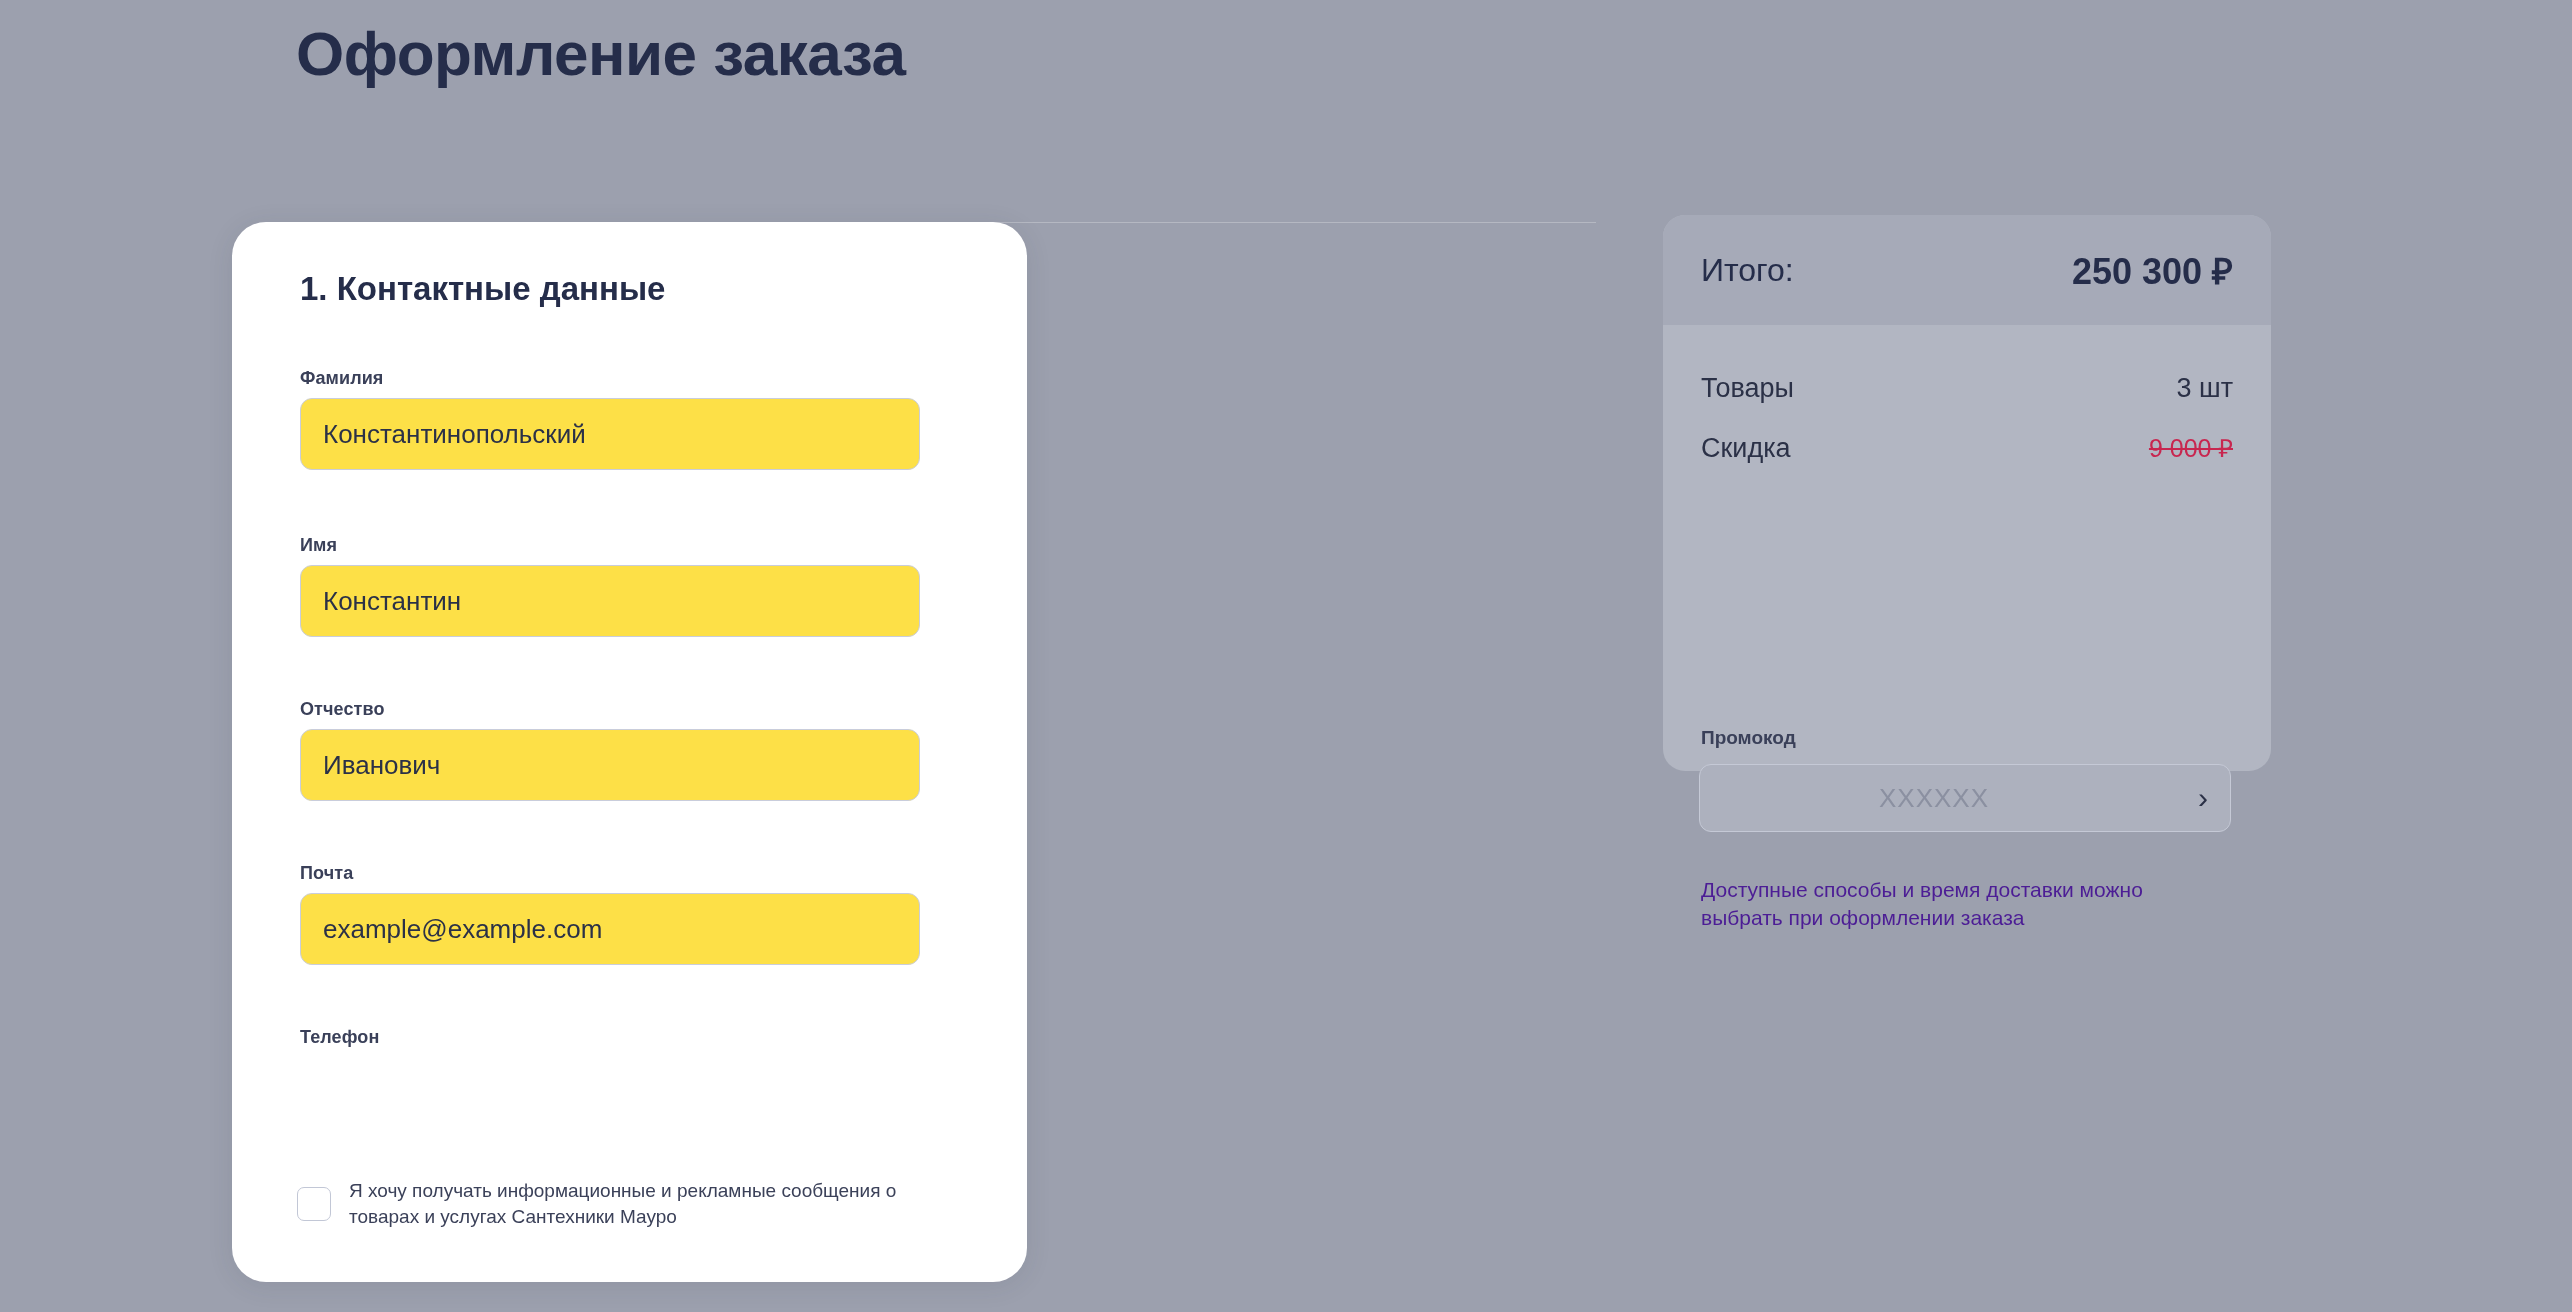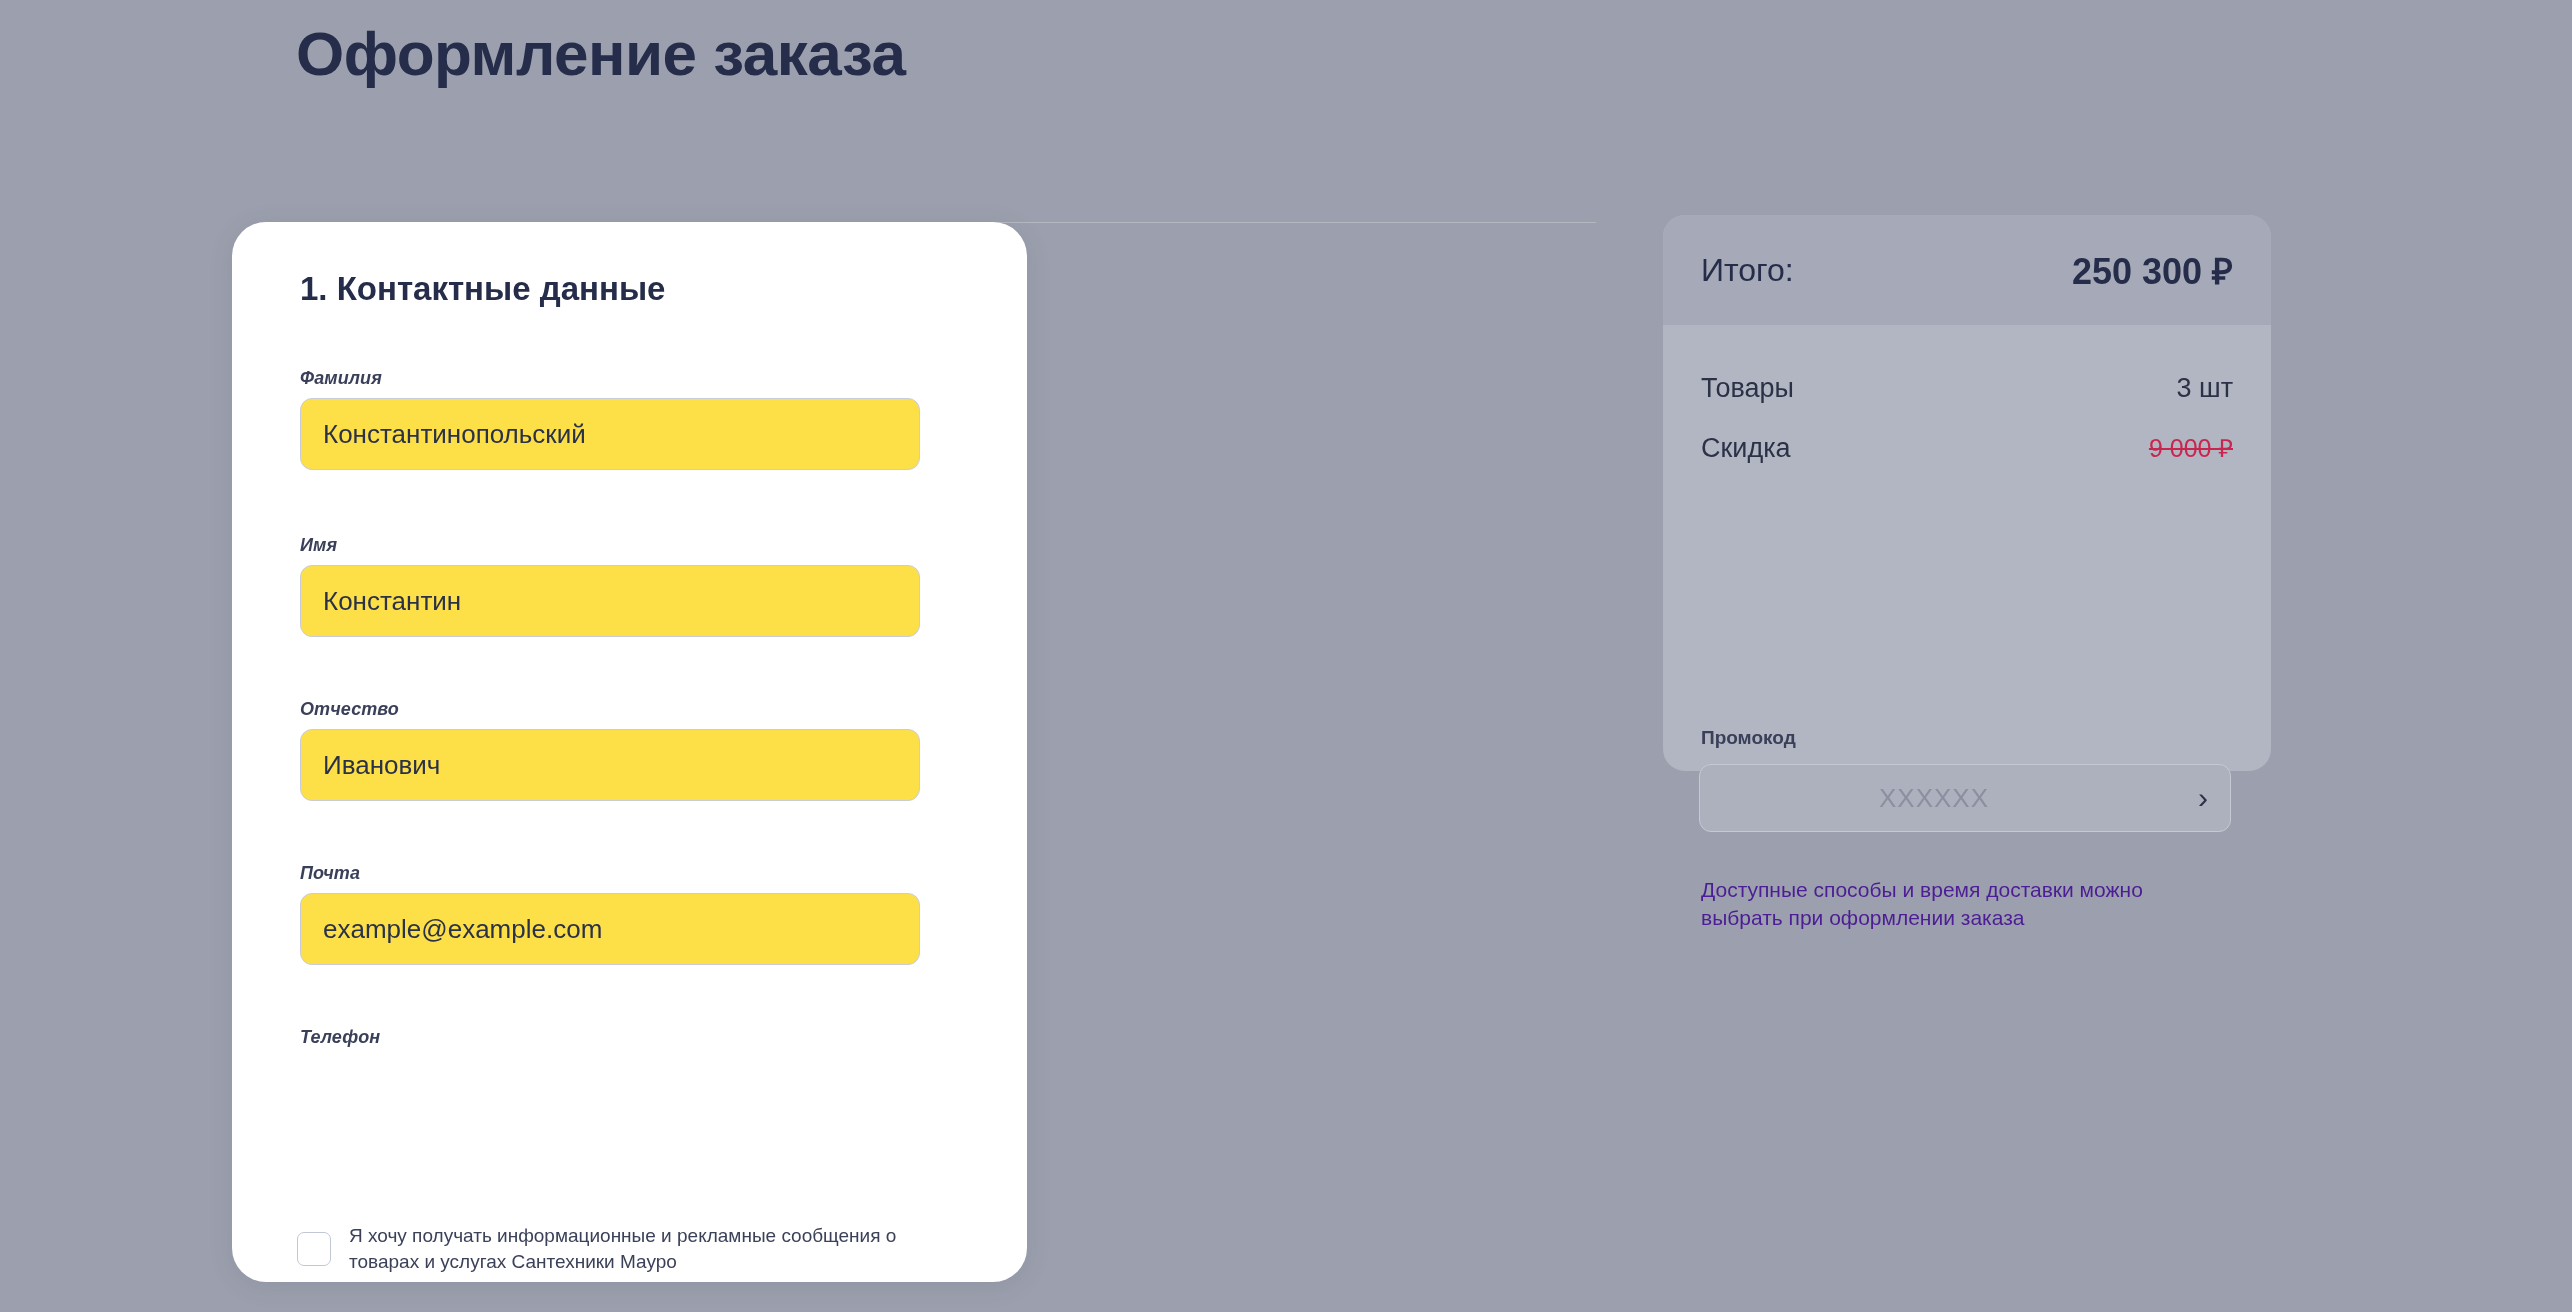--- a/index.html
+++ b/index.html
@@ -63,21 +63,20 @@
     position: absolute;
     left: 300px;
     width: 620px;
   }
   .field-label {
     font-size: 18px;
     font-weight: bold;
     color: #3a4059;
     margin-bottom: 9px;
     letter-spacing: 0.1px;
-    font-style: italic;
   }
   .field-input {
     box-sizing: border-box;
     width: 620px;
     height: 72px;
     border: 1.5px solid #c9cddb;
     border-radius: 12px;
     background: #fde047;
     font-family: "Liberation Sans", sans-serif;
     font-size: 26px;
@@ -89,21 +88,20 @@
 
   
   .consent-row {
     position: absolute;
     left: 297px;
     top: 1178px;
     display: flex;
     align-items: center;
     gap: 18px;
     width: 660px;
-    margin-top: 45px;
   }
   .consent-box {
     box-sizing: border-box;
     width: 34px;
     height: 34px;
     border: 1.5px solid #c2c7d6;
     border-radius: 7px;
     background: #fff;
     flex: 0 0 auto;
   }

